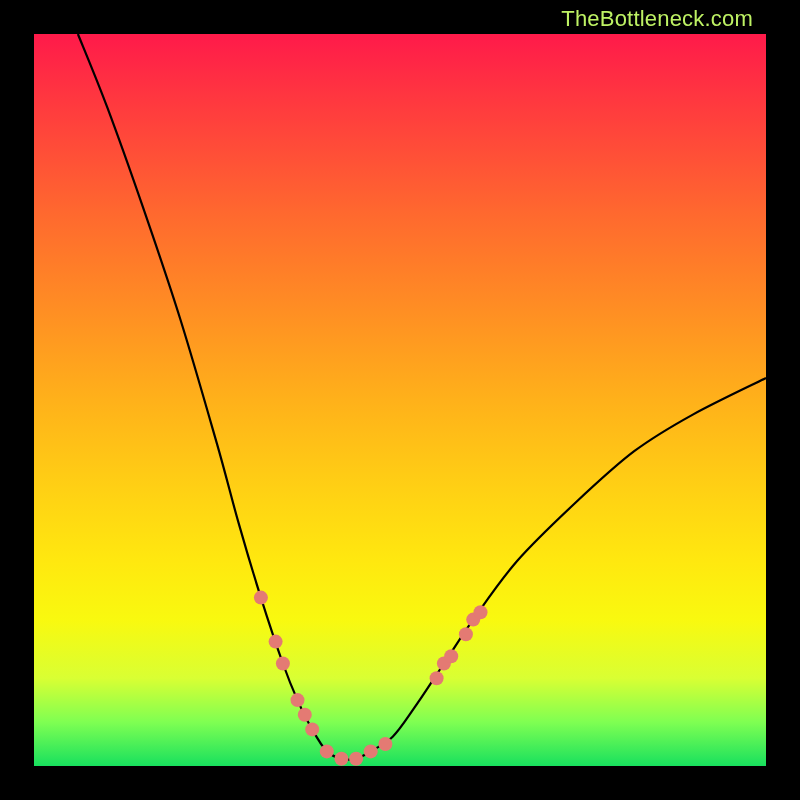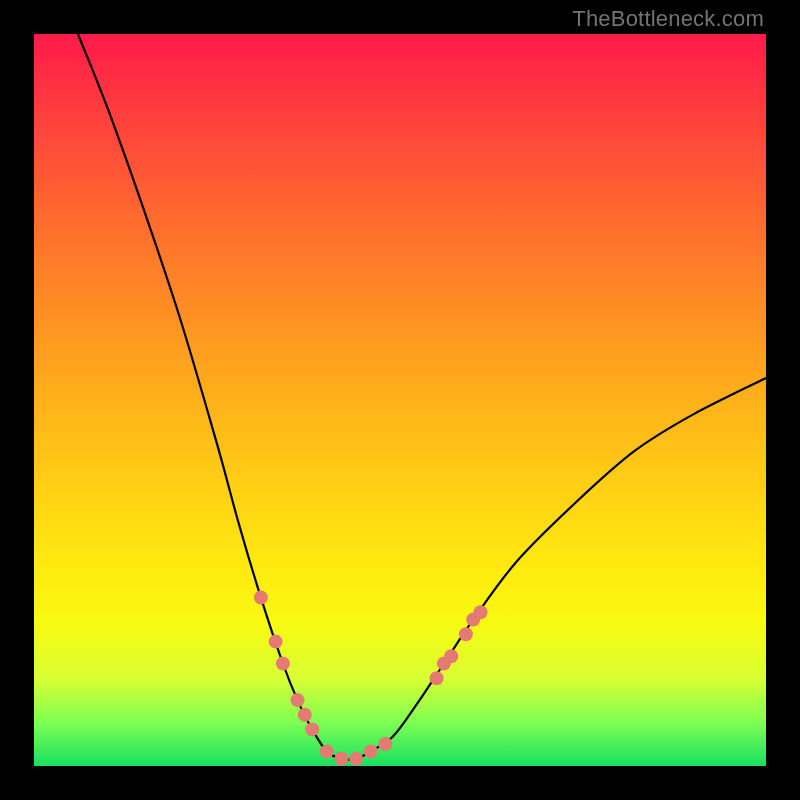--- a/index.html
+++ b/index.html
@@ -34,22 +34,22 @@
       #ffd014 62%,
       #ffe80f 72%,
       #f9f90f 80%,
       #d9ff33 88%,
       #7fff52 94%,
       #18e05e 100%);
   }
   .watermark {
     position: absolute;
     top: 6px;
-    right: 36px;
-    color: #737373;
+    right: 47px;
+    color: #bef264;
     font-size: 22px;
     font-weight: 400;
     letter-spacing: 0.2px;
     user-select: none;
   }
   svg.curve {
     position: absolute;
     top: 0; left: 0;
     width: 732px;
     height: 732px;

